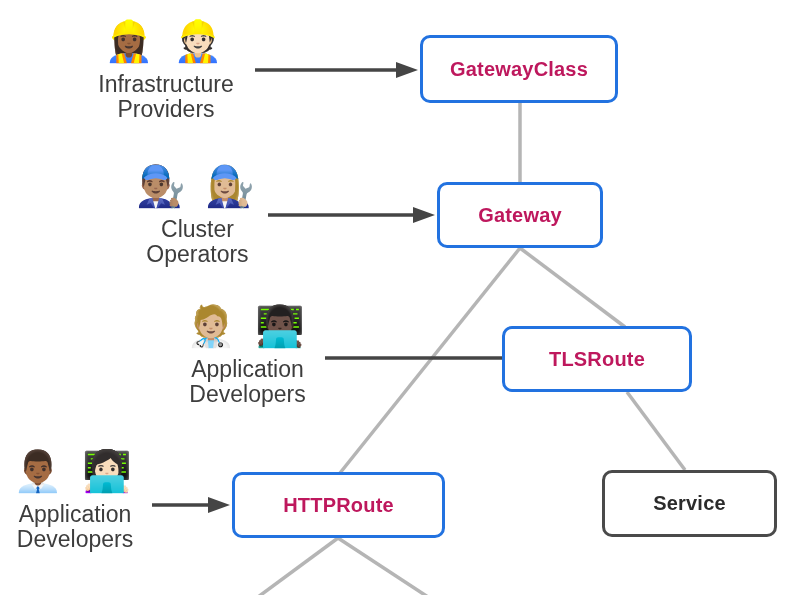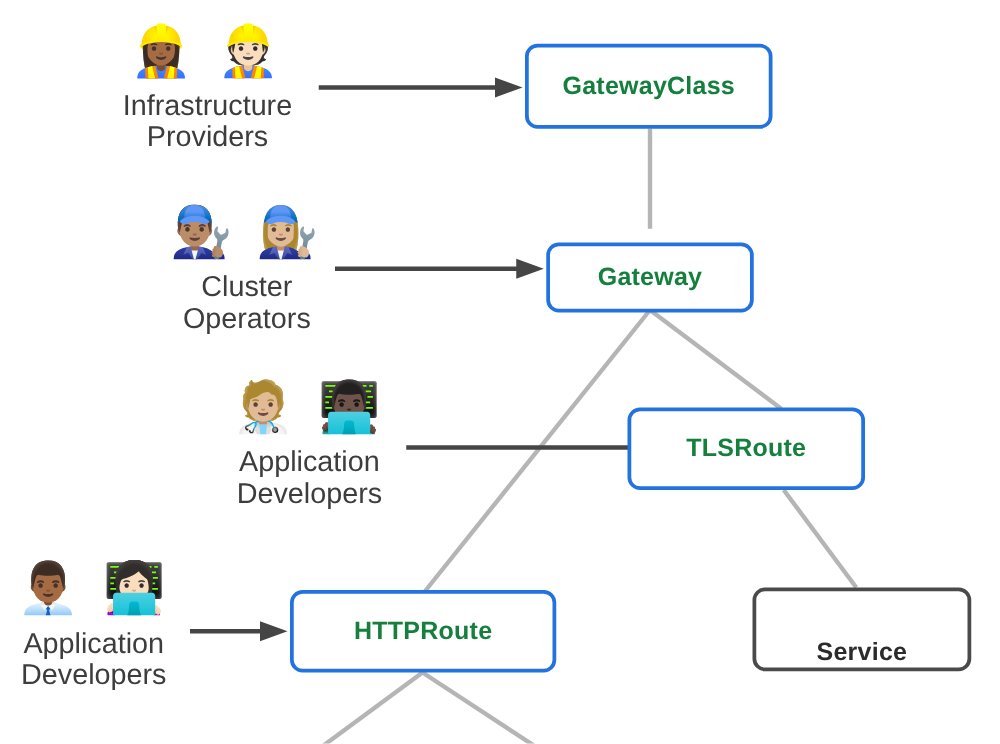--- a/index.html
+++ b/index.html
@@ -22,27 +22,26 @@
     z-index: 2;
     display: flex;
     align-items: center;
     justify-content: center;
     background: #ffffff;
     border: 3px solid #2272e0;
     border-radius: 10px;
     box-sizing: border-box;
     font-weight: bold;
     font-size: 20px;
-    color: #15803d;
+    color: #be185d;
     letter-spacing: 0.2px;
   }
   .node.gray {
     border-color: #4a4a4a;
     color: #2b2b2b;
-    align-items: flex-end;
   }
   .actor {
     position: absolute;
     z-index: 2;
     text-align: center;
   }
   .actor .emoji {
     display: block;
     font-size: 40px;
     line-height: 1.15;
@@ -111,21 +110,21 @@
   <div class="actor" style="left:0px; top:448px; width:150px;">
     <span class="emoji">👨🏾‍💼 👩🏻‍💻</span>
     <span class="label">Application
 Developers</span>
   </div>
 
   <div class="node" style="left:420px; top:35px; width:198px; height:68px;">
     <span>GatewayClass</span>
   </div>
 
-  <div class="node" style="left:437px; top:194px; width:166px; height:56px;">
+  <div class="node" style="left:437px; top:182px; width:166px; height:66px;">
     <span>Gateway</span>
   </div>
 
   <div class="node" style="left:502px; top:326px; width:190px; height:66px;">
     <span>TLSRoute</span>
   </div>
 
   <div class="node" style="left:232px; top:472px; width:213px; height:66px;">
     <span>HTTPRoute</span>
   </div>

